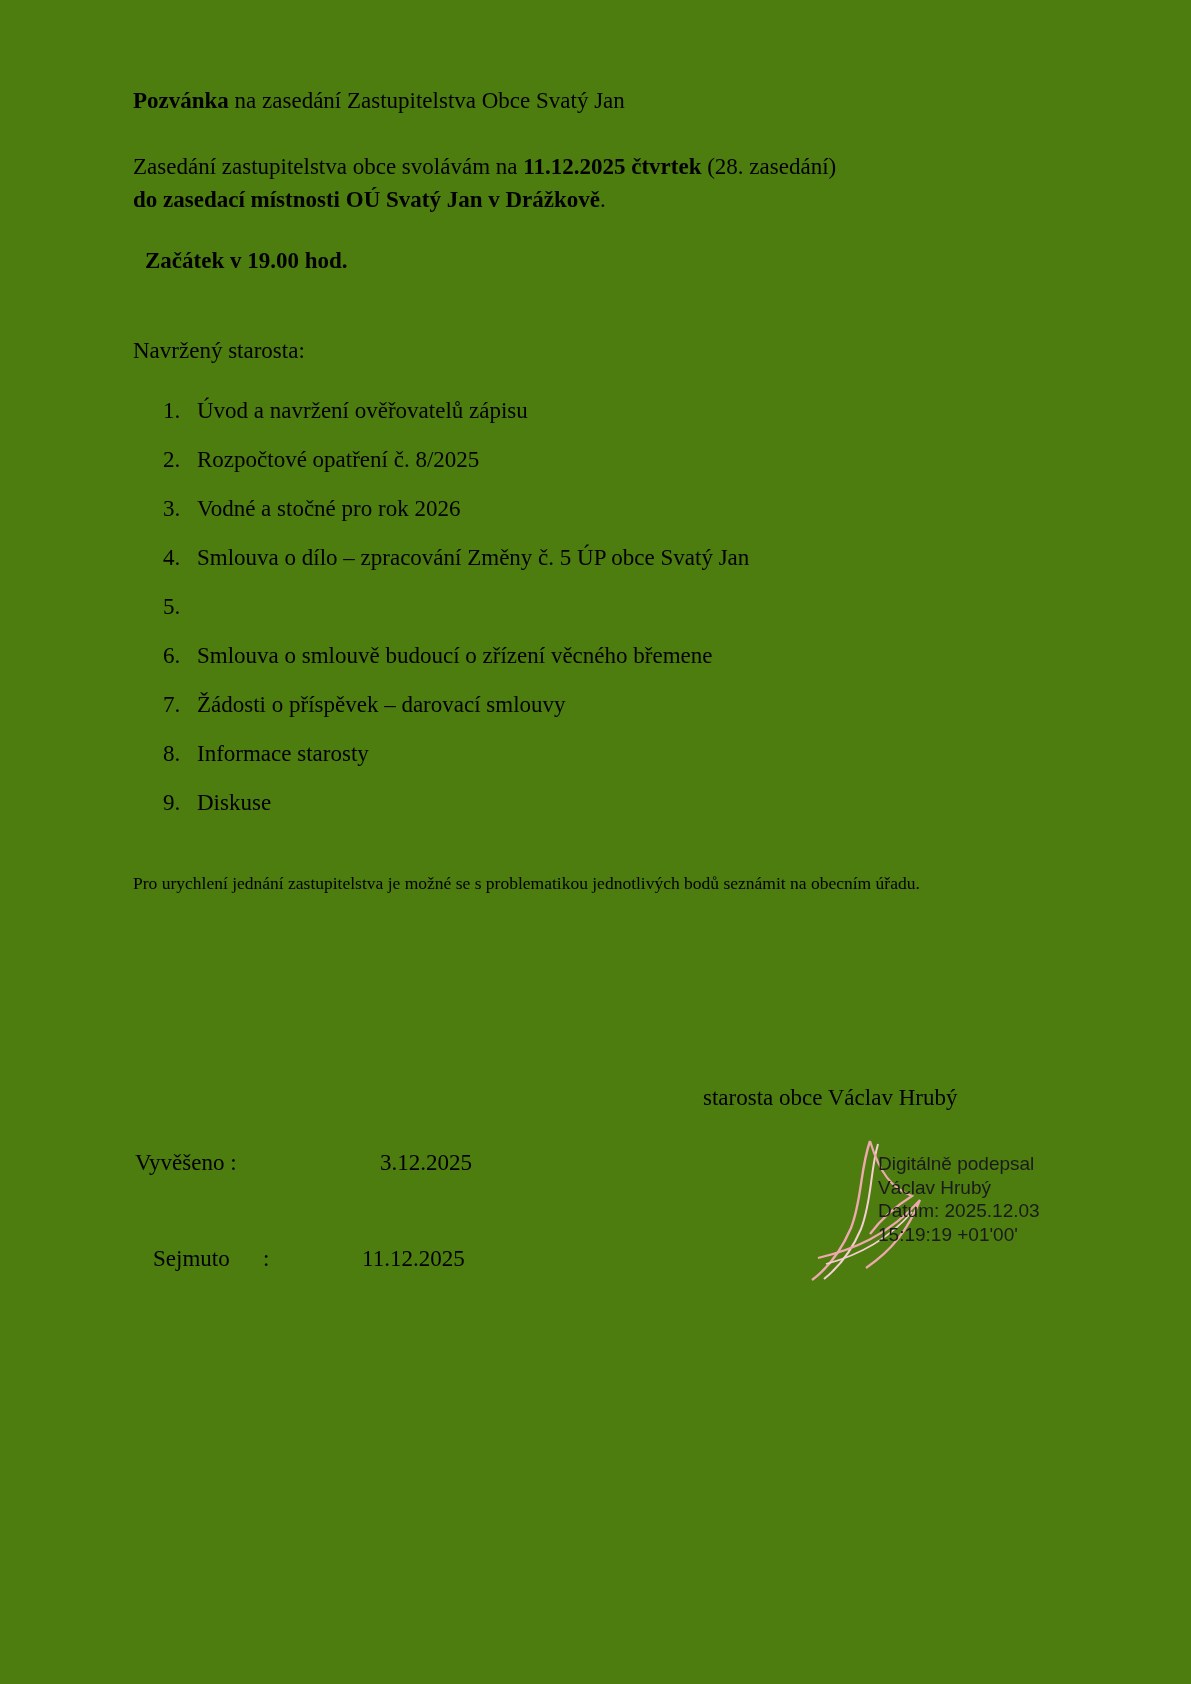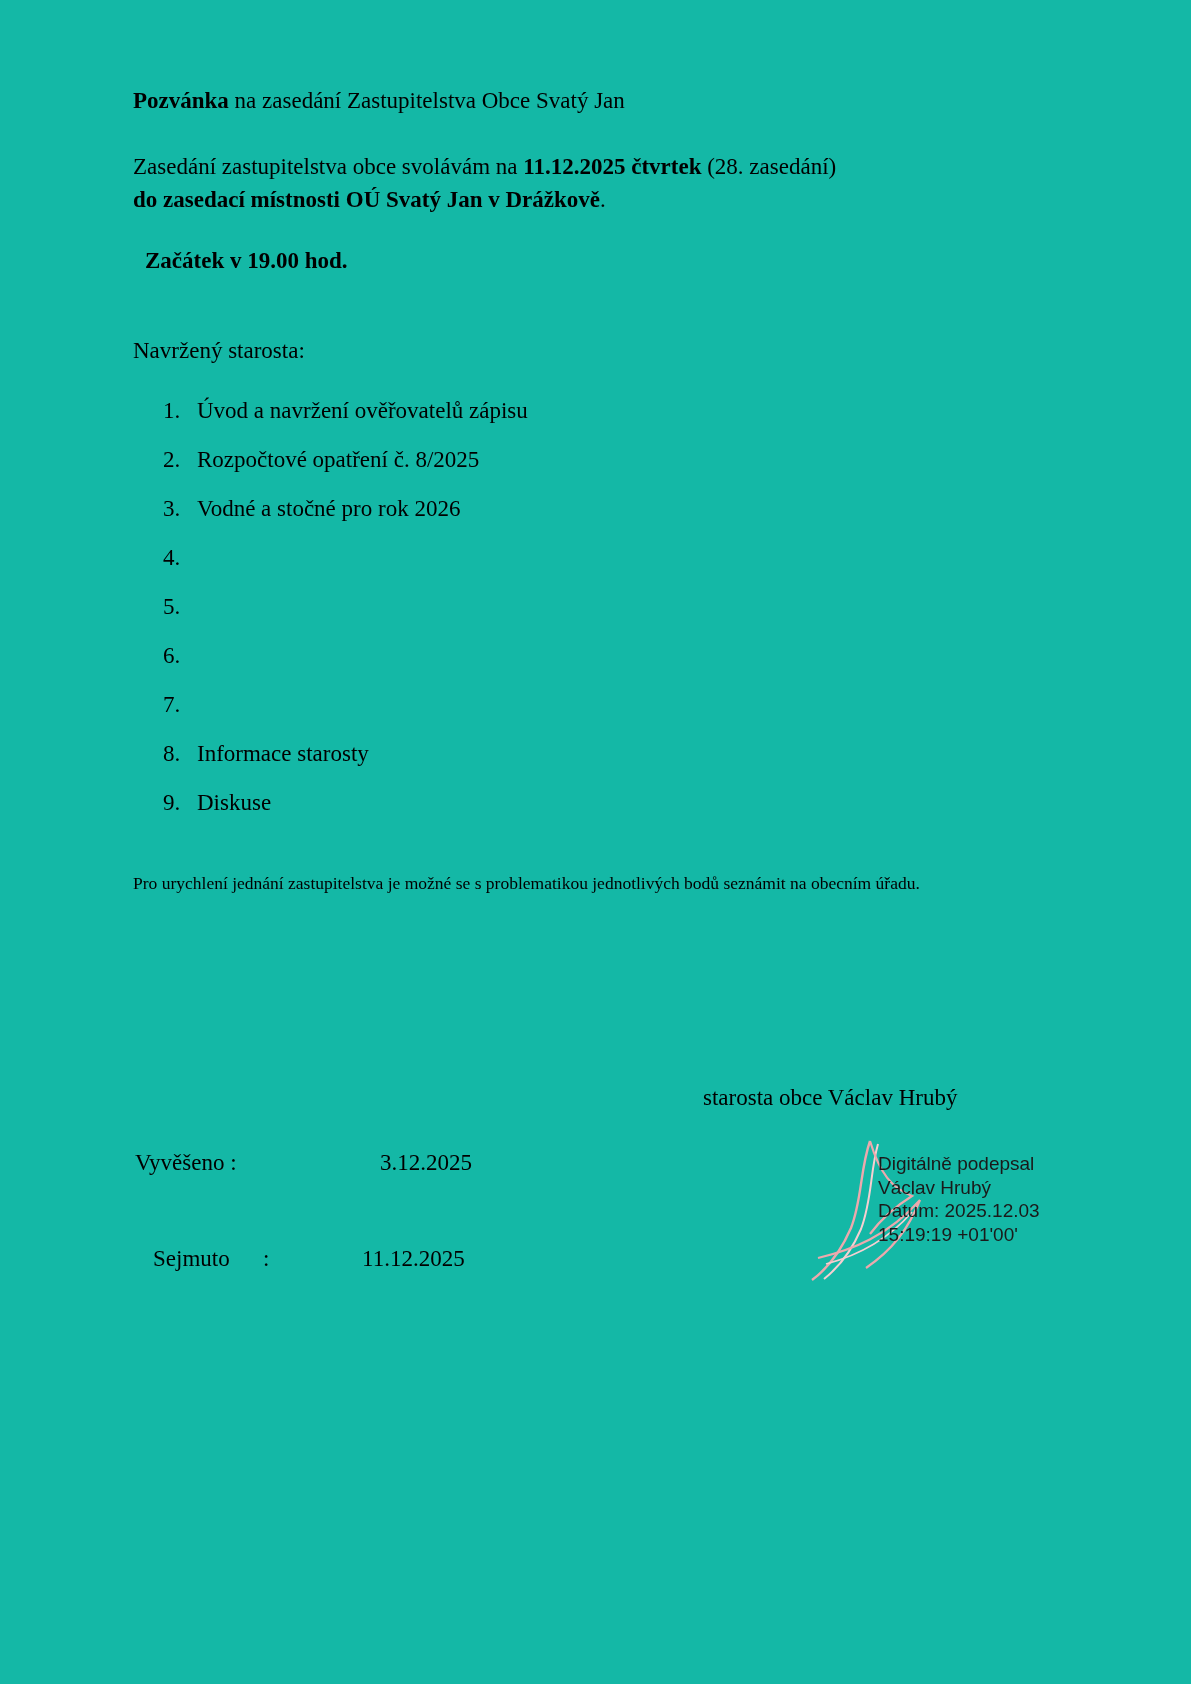--- a/index.html
+++ b/index.html
@@ -1,21 +1,21 @@
 <!DOCTYPE html>
 <html><head>
 <meta charset="utf-8">
 <style>
   * { margin: 0; padding: 0; box-sizing: border-box; }
   html, body { background: #ffffff; }
   .page {
     position: relative;
     width: 1191px;
     height: 1684px;
-    background: #14b8a6;
+    background: #4d7c0f;
     color: #000000;
     font-family: "Liberation Serif", serif;
     margin: 0 auto;
     overflow: hidden;
   }
   .title { position: absolute; left: 133px; top: 88px; font-size: 23px; }
   .title b { font-weight: bold; }
   .intro { position: absolute; left: 133px; top: 150px; font-size: 23px; line-height: 33px; }
   .start-time { position: absolute; left: 133px; top: 248px; font-size: 23px; font-weight: bold; margin-left: 12px; }
   .program-heading { position: absolute; left: 133px; top: 338px; font-size: 23px; }
@@ -69,29 +69,32 @@
     <div class="program-row">
       <span class="program-num">2.</span>
       <span>Rozpočtové opatření č. 8/2025</span>
     </div>
     <div class="program-row">
       <span class="program-num">3.</span>
       <span>Vodné a stočné pro rok 2026</span>
     </div>
     <div class="program-row">
       <span class="program-num">4.</span>
+      <span>Smlouva o dílo – zpracování Změny č. 5 ÚP obce Svatý Jan</span>
     </div>
     <div class="program-row">
       <span class="program-num">5.</span>
     </div>
     <div class="program-row">
       <span class="program-num">6.</span>
+      <span>Smlouva o smlouvě budoucí o zřízení věcného břemene</span>
     </div>
     <div class="program-row">
       <span class="program-num">7.</span>
+      <span>Žádosti o příspěvek – darovací smlouvy</span>
     </div>
     <div class="program-row">
       <span class="program-num">8.</span>
       <span>Informace starosty</span>
     </div>
     <div class="program-row">
       <span class="program-num">9.</span>
       <span>Diskuse</span>
     </div>
   </div>

